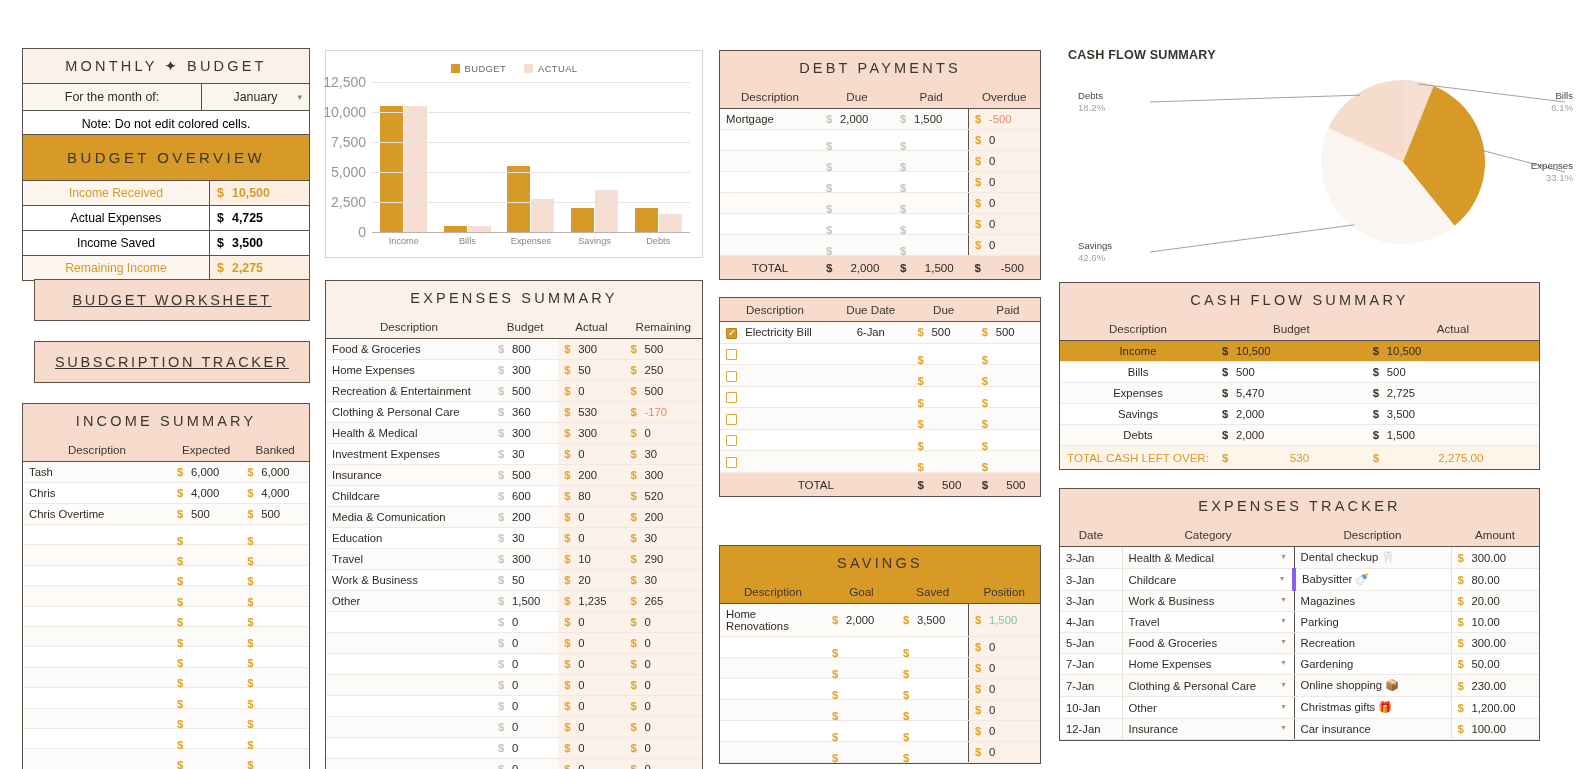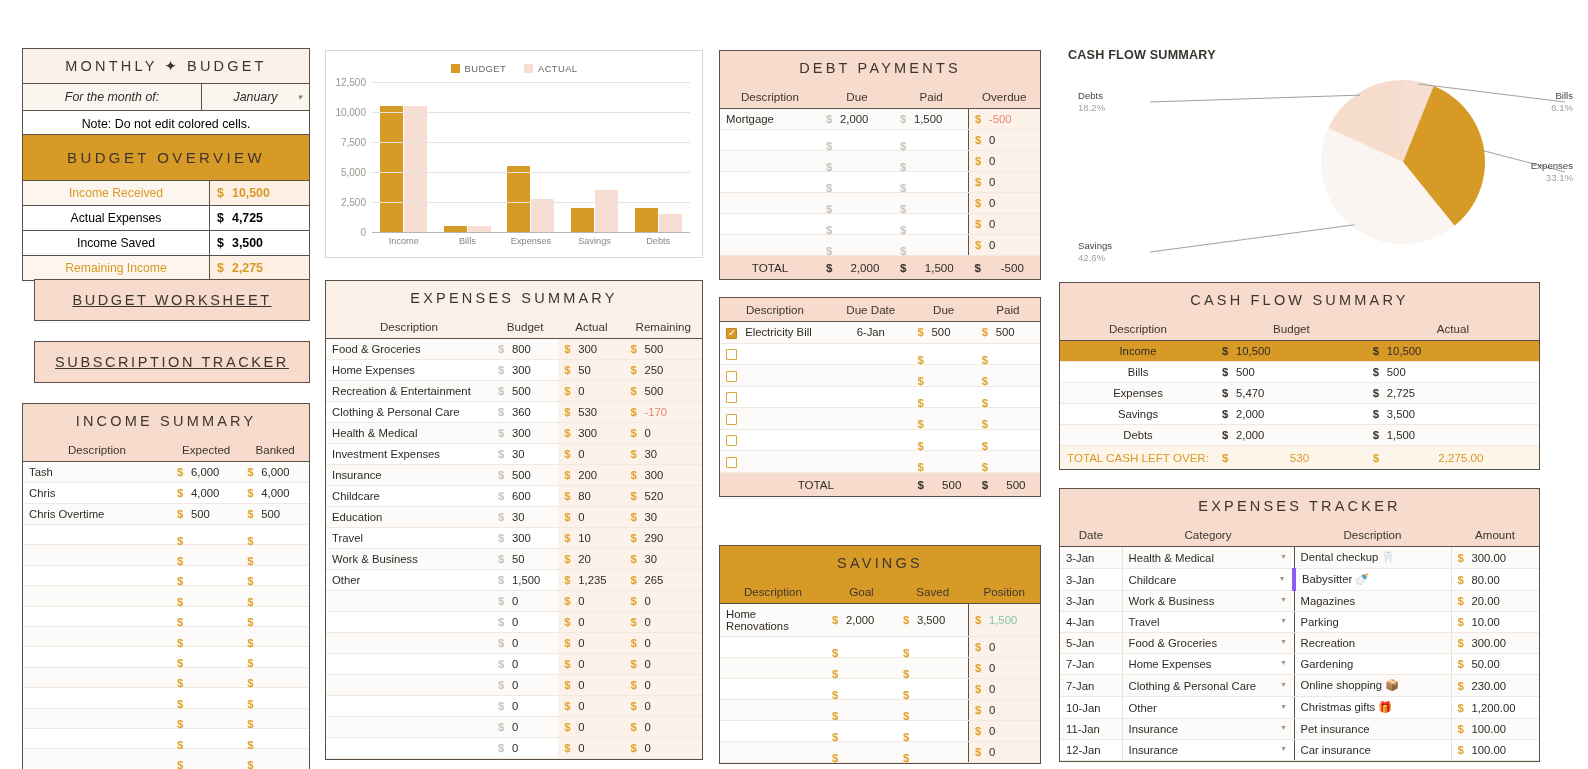--- a/index.html
+++ b/index.html
@@ -70,21 +70,21 @@
   .total-row td {
     background: #f7dbcc;
     border-top: 1.4px solid #5a5248;
     padding: 5px 4px;
     font-size: 11.6px;
     text-align: center;
   }
 
   
   .mb-row { display: flex; border-top: 1.5px solid #5a5248; }
-  .mb-row > div { padding: 6px 12px; font-size: 12.4px; color: #2f2b26; text-align: center; font-style: italic; }
+  .mb-row > div { padding: 6px 12px; font-size: 12.4px; color: #2f2b26; text-align: center; }
   .mb-left { flex: 1; background: #fbf5ef; }
   .mb-right { width: 108px; background: #fbf5ef; border-left: 1.5px solid #5a5248; position: relative; }
   .caret { position: absolute; right: 7px; top: 50%; transform: translateY(-50%); color: #8a8279; font-size: 9px; }
   .note-row { border-top: 1.5px solid #5a5248; text-align: center; padding: 6px; font-size: 12.4px; background: #fff; }
 
   
   .bo-title {
     background: #d89a26; text-align: center; color: #3d3630;
     font-size: 15px; letter-spacing: 3.4px; padding: 14px 4px;
   }
@@ -96,21 +96,21 @@
 
   
   .chart-box { border: 1px solid #d9d4cd; background: #fff; position: relative; }
   .legend { display: flex; justify-content: center; gap: 18px; padding-top: 12px; }
   .legend-item { display: flex; align-items: center; gap: 5px; font-size: 9.4px; color: #6b655e; letter-spacing: .4px; }
   .sw { width: 9px; height: 9px; }
   .plot { position: relative; margin: 8px 12px 0 46px; height: 150px; }
   .gl { position: absolute; left: 0; right: 0; height: 1px; background: #e6e2dc; }
   .gl.axis { background: #b9b4ad; }
   .ytick { position: absolute; right: calc(100% + 6px); transform: translateY(-50%);
-           font-size: 10px; color: #9a958e; white-space: nowrap; }
+           font-size: 14px; color: #9a958e; white-space: nowrap; }
   .bars { position: absolute; inset: 0; display: flex; }
   .grp { flex: 1; display: flex; justify-content: center; align-items: flex-end; gap: 1px; }
   .bar { width: 23px; }
   .bar.b { background: #d89a26; }
   .bar.a { background: #f6dfd2; }
   .xlabels { display: flex; margin: 4px 12px 0 46px; }
   .xlabels div { flex: 1; text-align: center; font-size: 9.2px; color: #8b857e; }
 
   
   .pie-title { font-size: 12.6px; font-weight: bold; color: #3a352f; letter-spacing: .2px; }
@@ -378,20 +378,26 @@
     <td class="desc" style="width:166px">Insurance</td>
     <td class="money"><span class="sym grey">$</span><span>500</span></td>
     <td class="money tint"><span class="sym">$</span><span>200</span></td>
     <td class="money tint"><span class="sym">$</span><span class="">300</span></td>
   </tr>
           <tr class="body">
     <td class="desc" style="width:166px">Childcare</td>
     <td class="money"><span class="sym grey">$</span><span>600</span></td>
     <td class="money tint"><span class="sym">$</span><span>80</span></td>
     <td class="money tint"><span class="sym">$</span><span class="">520</span></td>
+  </tr>
+          <tr class="body">
+    <td class="desc" style="width:166px">Media &amp; Comunication</td>
+    <td class="money"><span class="sym grey">$</span><span>200</span></td>
+    <td class="money tint"><span class="sym">$</span><span>0</span></td>
+    <td class="money tint"><span class="sym">$</span><span class="">200</span></td>
   </tr>
           <tr class="body">
     <td class="desc" style="width:166px">Education</td>
     <td class="money"><span class="sym grey">$</span><span>30</span></td>
     <td class="money tint"><span class="sym">$</span><span>0</span></td>
     <td class="money tint"><span class="sym">$</span><span class="">30</span></td>
   </tr>
           <tr class="body">
     <td class="desc" style="width:166px">Travel</td>
     <td class="money"><span class="sym grey">$</span><span>300</span></td>
@@ -785,26 +791,20 @@
     <td class="desc" style="border-left:1px solid #5a5248">Online shopping 📦</td>
     <td class="money" style="width:88px;border-left:1px solid #e6e2dc"><span class="sym">$</span><span>230.00</span></td>
   </tr>
           <tr class="body">
     <td class="desc" style="width:62px">10-Jan</td>
     <td class="desc" style="width:172px;border-left:1px solid #e6e2dc">Other<span class="dd-caret">▾</span></td>
     <td class="desc" style="border-left:1px solid #5a5248">Christmas gifts 🎁</td>
     <td class="money" style="width:88px;border-left:1px solid #e6e2dc"><span class="sym">$</span><span>1,200.00</span></td>
   </tr>
           <tr class="body">
-    <td class="desc" style="width:62px">11-Jan</td>
-    <td class="desc" style="width:172px;border-left:1px solid #e6e2dc">Insurance<span class="dd-caret">▾</span></td>
-    <td class="desc" style="border-left:1px solid #5a5248">Pet insurance</td>
-    <td class="money" style="width:88px;border-left:1px solid #e6e2dc"><span class="sym">$</span><span>100.00</span></td>
-  </tr>
-          <tr class="body">
     <td class="desc" style="width:62px">12-Jan</td>
     <td class="desc" style="width:172px;border-left:1px solid #e6e2dc">Insurance<span class="dd-caret">▾</span></td>
     <td class="desc" style="border-left:1px solid #5a5248">Car insurance</td>
     <td class="money" style="width:88px;border-left:1px solid #e6e2dc"><span class="sym">$</span><span>100.00</span></td>
   </tr>
         </tbody>
     </table>
   </div>
 </div>
 

